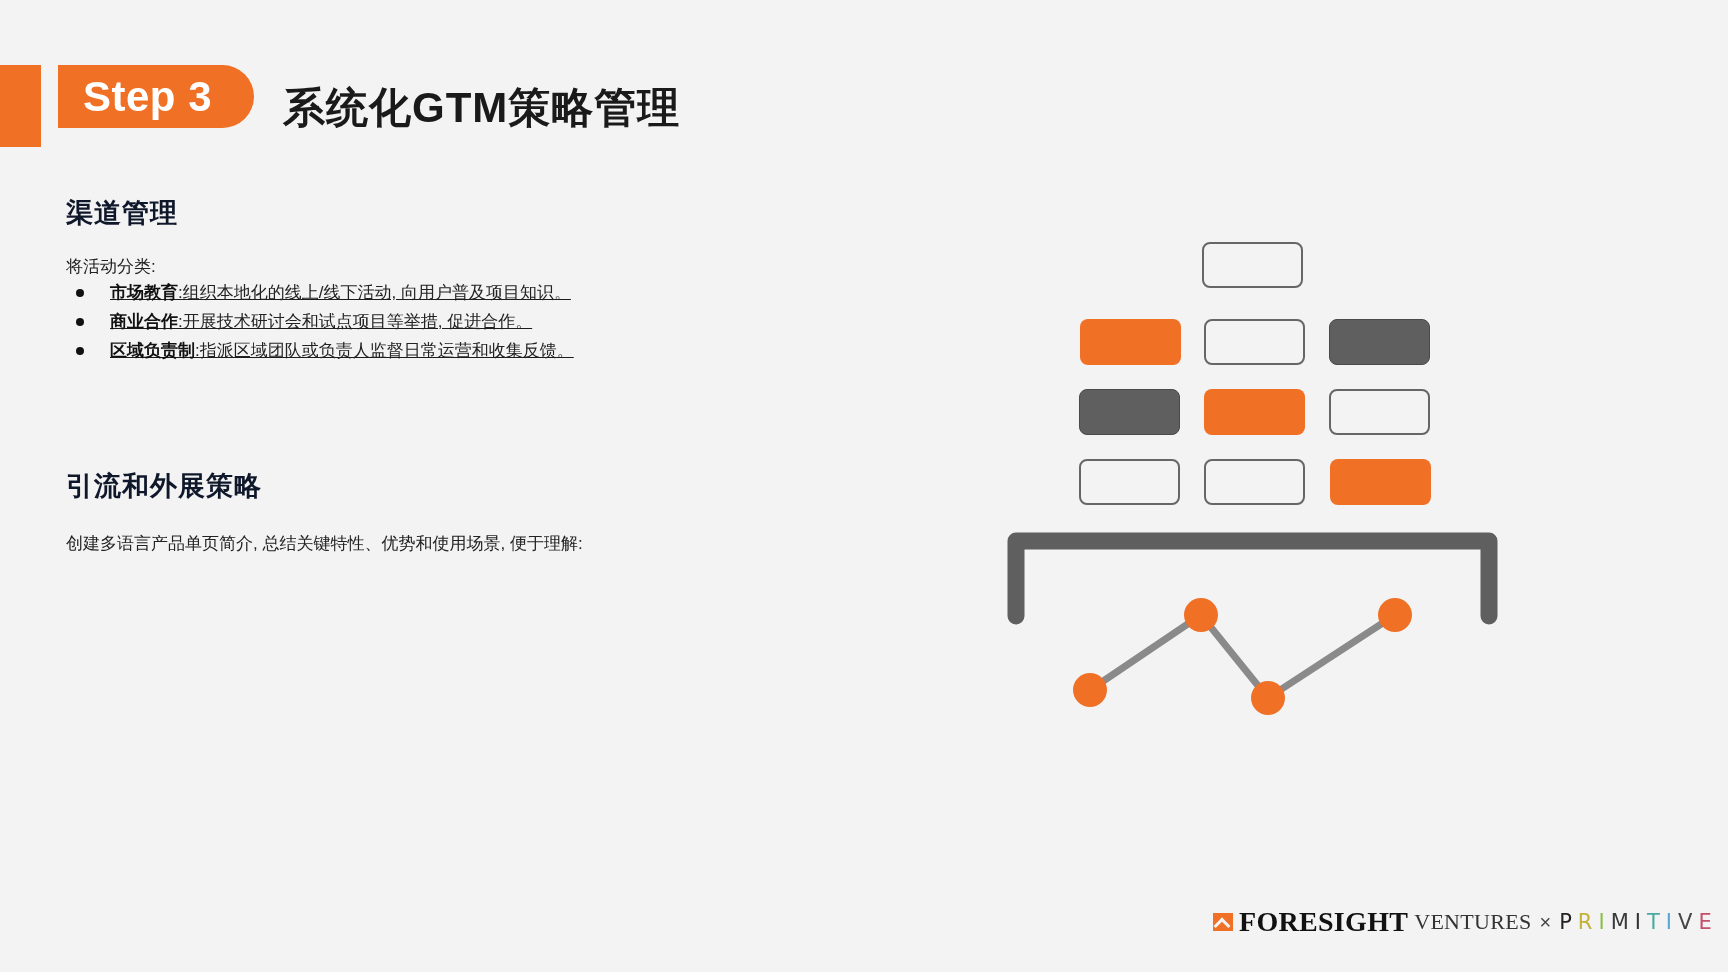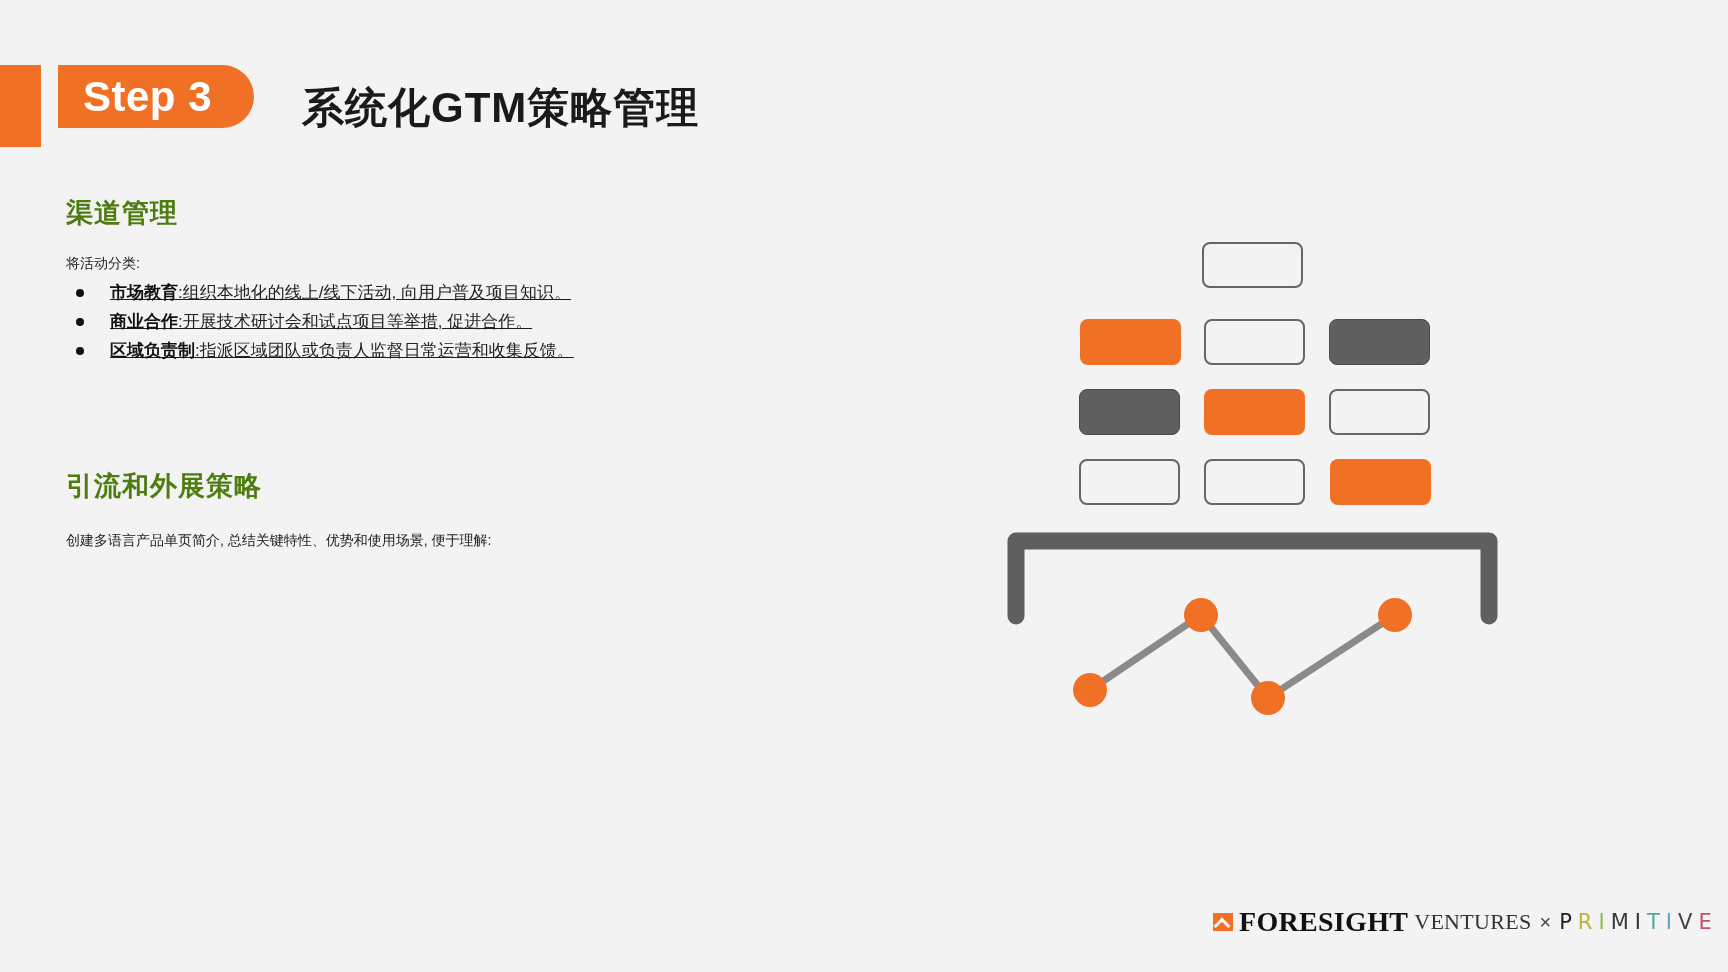--- a/index.html
+++ b/index.html
@@ -3,24 +3,24 @@
 <meta charset="utf-8">
 <style>
   * { box-sizing: border-box; margin: 0; padding: 0; }
   html, body { width: 1728px; height: 972px; overflow: hidden; background: #f3f3f3; }
   body { position: relative; font-family: "Liberation Sans", "DejaVu Sans", sans-serif; color: #1c1c1c; }
 
   .left-bar { position: absolute; left: 0; top: 65px; width: 41px; height: 82px; background: #f07025; }
   .step-badge { position: absolute; left: 58px; top: 65px; width: 196px; height: 63px; background: #f07025;
     border-radius: 0 41px 41px 0; display: flex; align-items: center; padding-left: 25px; }
   .step-badge span { color: #ffffff; font-weight: bold; font-size: 42px; letter-spacing: 0.5px; }
-  .page-title { position: absolute; left: 283px; top: 80px; font-size: 42px; font-weight: bold; color: #1a1a1a; letter-spacing: 1px; margin-left: 19px; }
+  .page-title { position: absolute; left: 283px; top: 80px; font-size: 42px; font-weight: bold; color: #1a1a1a; letter-spacing: 1px; }
 
-  .section-heading { position: absolute; left: 66px; font-size: 27px; font-weight: bold; color: #4d7c0f; letter-spacing: 1px; }
-  .intro { position: absolute; left: 66px; font-size: 14px; color: #222; }
+  .section-heading { position: absolute; left: 66px; font-size: 27px; font-weight: bold; color: #0f172a; letter-spacing: 1px; }
+  .intro { position: absolute; left: 66px; font-size: 17px; color: #222; }
   .bullets { position: absolute; left: 76px; width: 660px; list-style: none; }
   .bullets li { position: relative; padding-left: 34px; font-size: 17px; line-height: 29px; color: #222; }
   .bullets li .dot { position: absolute; left: 0; top: 11px; width: 8px; height: 8px; border-radius: 50%; background: #111; }
   .bullets li b { font-weight: bold; color: #111; }
 
   .diagram { position: absolute; left: 0; top: 0; width: 1728px; height: 972px; pointer-events: none; }
   .box { position: absolute; width: 101px; height: 46px; border-radius: 8px; }
   .box.outline { border: 2px solid #666; background: transparent; }
   .box.orange { background: #f07025; }
   .box.dark { background: #5f5f5f; border: 1px solid #4a4a4a; }

